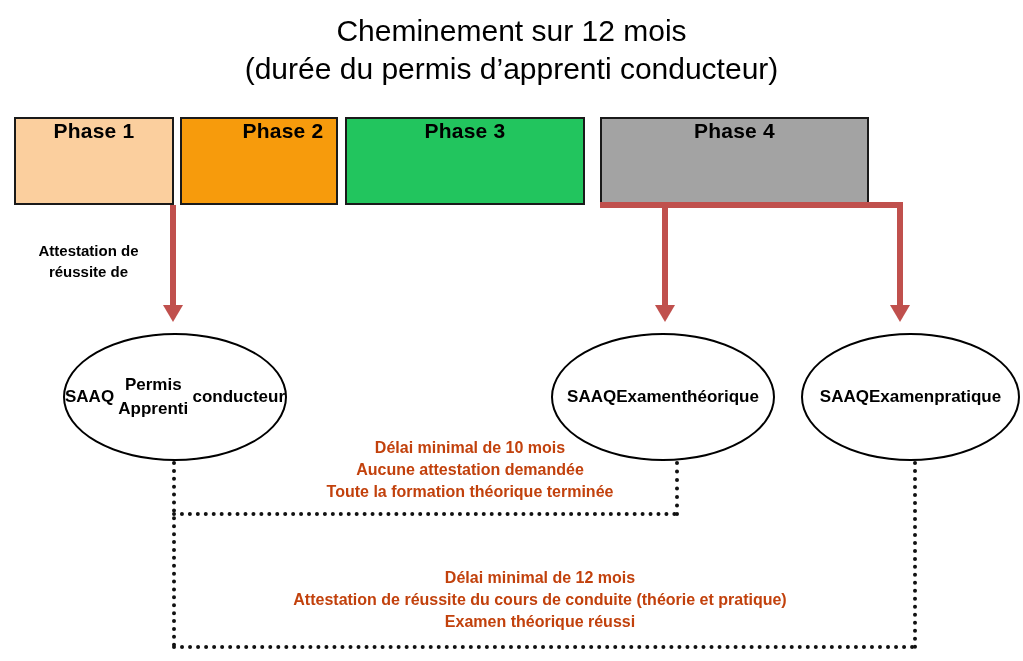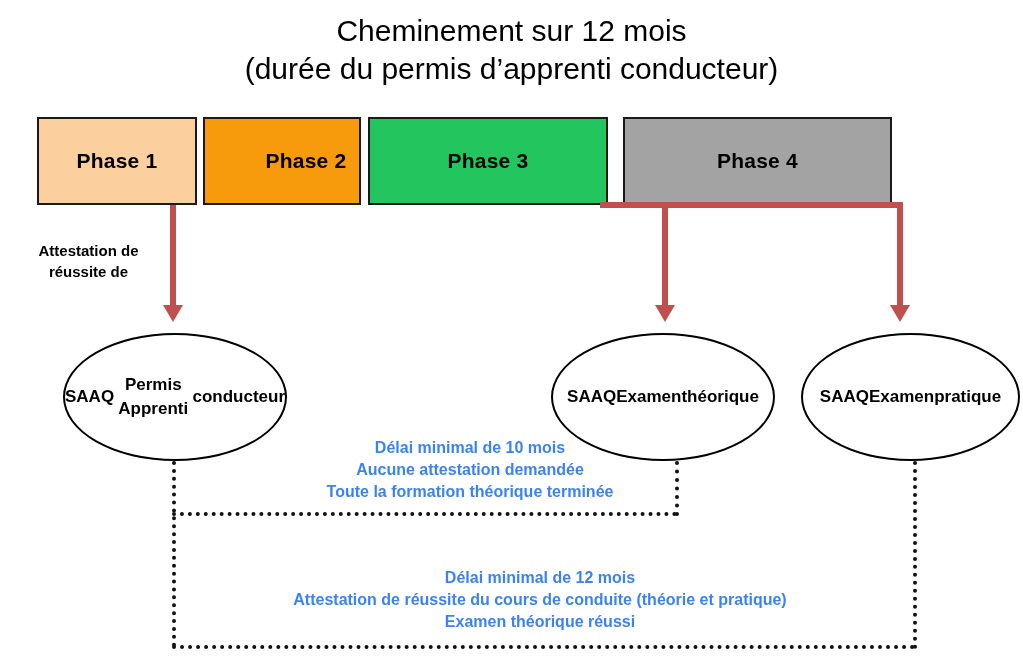--- a/index.html
+++ b/index.html
@@ -32,27 +32,26 @@
     white-space: nowrap;
   }
   .title-line { display: block; }
 
   
   .phase-box {
     position: absolute;
     box-sizing: border-box;
     border: 2px solid #1a1a1a;
     display: flex;
-    align-items: center;
+    align-items: flex-start;
     justify-content: center;
     font-size: 21px;
     font-weight: bold;
     color: #000;
     letter-spacing: 0.2px;
-    margin-left: 23px;
   }
   #phase1 { left: 14px;  top: 117px; width: 160px; height: 88px; background: #fbcf9e; }
   #phase2 { left: 180px; top: 117px; width: 158px; height: 88px; background: #f79b0c; padding-left: 48px; }
   #phase3 { left: 345px; top: 117px; width: 240px; height: 88px; background: #22c55e; }
   #phase4 { left: 600px; top: 117px; width: 269px; height: 88px; background: #a3a3a3; }
 
   
   .red-line-v {
     position: absolute;
     width: 6px;
@@ -135,21 +134,21 @@
   #dot-branch2-h { left: 172px; top: 645px; width: 743px; }
   #dot-branch2-v { left: 913px; top: 461px; height: 188px; }
 
   
   .condition-text {
     position: absolute;
     text-align: center;
     font-size: 16px;
     font-weight: bold;
     line-height: 22px;
-    color: #3b82f6;
+    color: #c2410c;
     white-space: nowrap;
   }
   .condition-text span { display: block; }
   #condition-theo { left: 250px; top: 437px; width: 440px; }
   #condition-prat { left: 190px; top: 567px; width: 700px; }
 </style>
 </head>
 <body>
 
 <div id="canvas">

